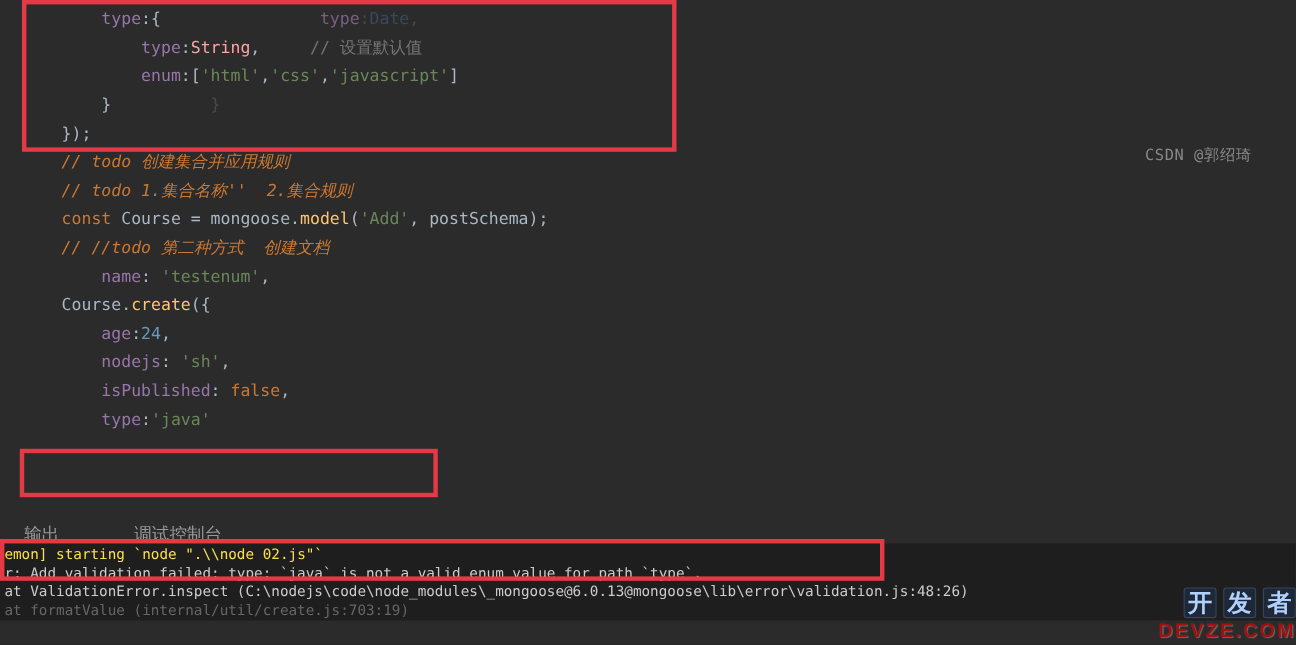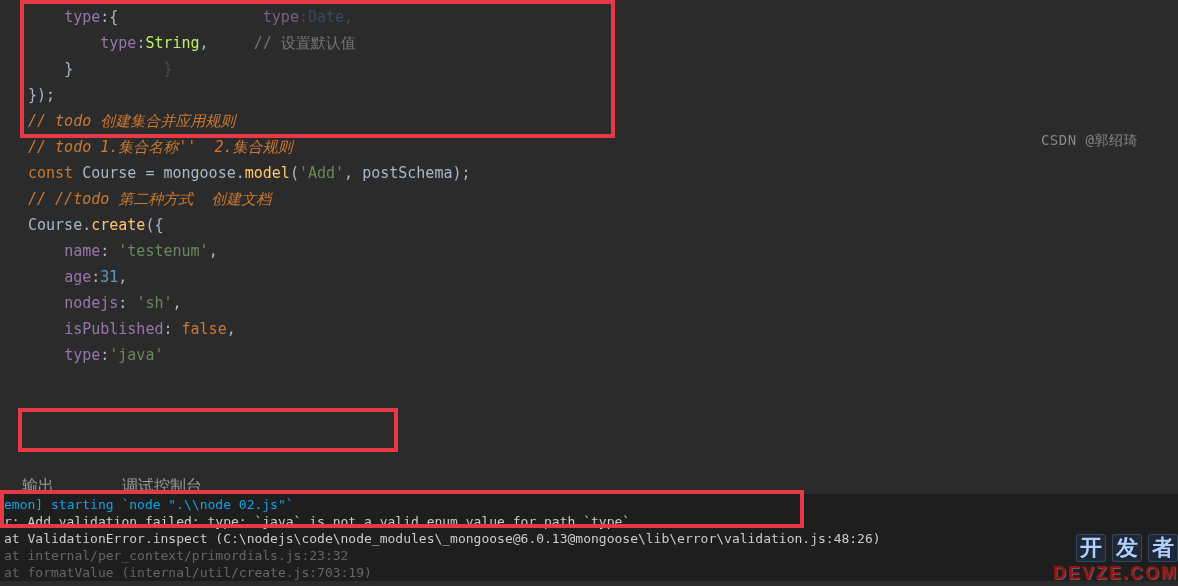--- a/index.html
+++ b/index.html
@@ -10,29 +10,30 @@
       color: #a9b7c6;
       width: 1178px;
       height: 586px;
       overflow: hidden;
       position: relative;
     }
     .editor-area {
       padding: 4px 0 0 28px;
       line-height: 26px;
       position: relative;
+      margin-left: 28px;
     }
     .code-line { white-space: pre; }
     .keyword { color: #cc7832; }
     .string { color: #6a8759; }
     .number { color: #6897bb; }
     .todo-comment { color: #cc7832; font-style: italic; }
     .property { color: #9876aa; }
     .function { color: #ffc66d; }
-    .type-name { color: #bef264; }
+    .type-name { color: #fca5a5; }
     .punct { color: #a9b7c6; }
     .bool { color: #cc7832; }
     .ghost-text { color: #555; opacity: 0.7; }
     .ghost-type { color: #4e80c0; opacity: 0.5; }
     .ghost-comment { color: #a3a3a3; opacity: 0.6; }
     .ghost-brace { color: #666; opacity: 0.5; }
     
     .red-box {
       position: absolute;
       border: 4px solid #e63946;
@@ -72,21 +73,21 @@
       position: absolute;
       top: 494px;
       left: 0;
       right: 0;
       padding: 2px 4px 0;
       font-size: 13px;
       line-height: 17px;
       background: #1e1e1e;
       color: #ccc;
     }
-    .term-green { color: #0ea5e9; }
+    .term-green { color: #fde047; }
     .term-dim { color: #666; }
     
     .bottom-logo {
       position: absolute;
       right: 0;
       bottom: 2px;
       display: flex;
       flex-direction: column;
       align-items: flex-end;
       z-index: 10;
@@ -114,30 +115,31 @@
       margin-top: 1px;
       text-shadow: 1px 1px 1px rgba(255,255,255,0.3);
     }
   </style>
 </head>
 <body>
 
 <div class="editor-area">
   <div class="code-line">    <span class="property">type</span><span class="punct">:{</span>                <span class="ghost-text"><span class="property">type</span>:<span class="ghost-type">Date</span>,</span></div>
   <div class="code-line">        <span class="property">type</span><span class="punct">:</span><span class="type-name">String</span><span class="punct">,</span>     <span class="ghost-comment">// 设置默认值</span></div>
+  <div class="code-line">        <span class="property">enum</span><span class="punct">:[</span><span class="string">'html'</span><span class="punct">,</span><span class="string">'css'</span><span class="punct">,</span><span class="string">'javascript'</span><span class="punct">]</span></div>
   <div class="code-line">    <span class="punct">}</span>          <span class="ghost-brace">}</span></div>
   <div class="code-line"><span class="punct">});</span></div>
   <div class="code-line todo-comment">// todo 创建集合并应用规则</div>
   <div class="code-line todo-comment">// todo 1.集合名称''  2.集合规则</div>
   <div class="code-line"><span class="keyword">const</span> <span>Course</span><span> = </span><span>mongoose</span><span class="punct">.</span><span class="function">model</span><span class="punct">(</span><span class="string">'Add'</span><span class="punct">, </span><span>postSchema</span><span class="punct">);</span></div>
   <div class="code-line"></div>
   <div class="code-line todo-comment">// //todo 第二种方式  创建文档</div>
+  <div class="code-line">    <span class="property">name</span><span class="punct">: </span><span class="string">'testenum'</span><span class="punct">,</span></div>
   <div class="code-line"><span>Course</span><span class="punct">.</span><span class="function">create</span><span class="punct">({</span></div>
-  <div class="code-line">    <span class="property">name</span><span class="punct">: </span><span class="string">'testenum'</span><span class="punct">,</span></div>
-  <div class="code-line">    <span class="property">age</span><span class="punct">:</span><span class="number">31</span><span class="punct">,</span></div>
+  <div class="code-line">    <span class="property">age</span><span class="punct">:</span><span class="number">24</span><span class="punct">,</span></div>
   <div class="code-line">    <span class="property">nodejs</span><span class="punct">: </span><span class="string">'sh'</span><span class="punct">,</span></div>
   <div class="code-line">    <span class="property">isPublished</span><span class="punct">: </span><span class="bool">false</span><span class="punct">,</span></div>
   <div class="code-line">    <span class="property">type</span><span class="punct">:</span><span class="string">'java'</span></div>
 </div>
 
 <div class="red-box red-box-1"></div>
 <div class="red-box red-box-2"></div>
 <div class="red-box red-box-3"></div>
 
 <div class="watermark">CSDN @郭绍琦</div>
@@ -145,21 +147,20 @@
 <div class="terminal-tabs">
   <div class="terminal-tab">输出</div>
   <div class="terminal-tab active">终端</div>
   <div class="terminal-tab">调试控制台</div>
 </div>
 
 <div class="terminal-output">
   <div><span class="term-green">emon] st</span><span class="term-green">arting `node ".\\node 02.js"`</span></div>
   <div>r: Add validation failed: type: `java` is not a valid enum value for path `type`.</div>
   <div>at ValidationError.inspect (C:\nodejs\code\node_modules\_mongoose@6.0.13@mongoose\lib\error\validation.js:48:26)</div>
-  <div class="term-dim">at internal/per_context/primordials.js:23:32</div>
   <div class="term-dim">at formatValue (internal/util/create.js:703:19)</div>
 </div>
 
 <div class="bottom-logo">
   <div class="logo-chars">
     <div class="logo-char">开</div>
     <div class="logo-char">发</div>
     <div class="logo-char">者</div>
   </div>
   <div class="logo-url">DEVZE.COM</div>

